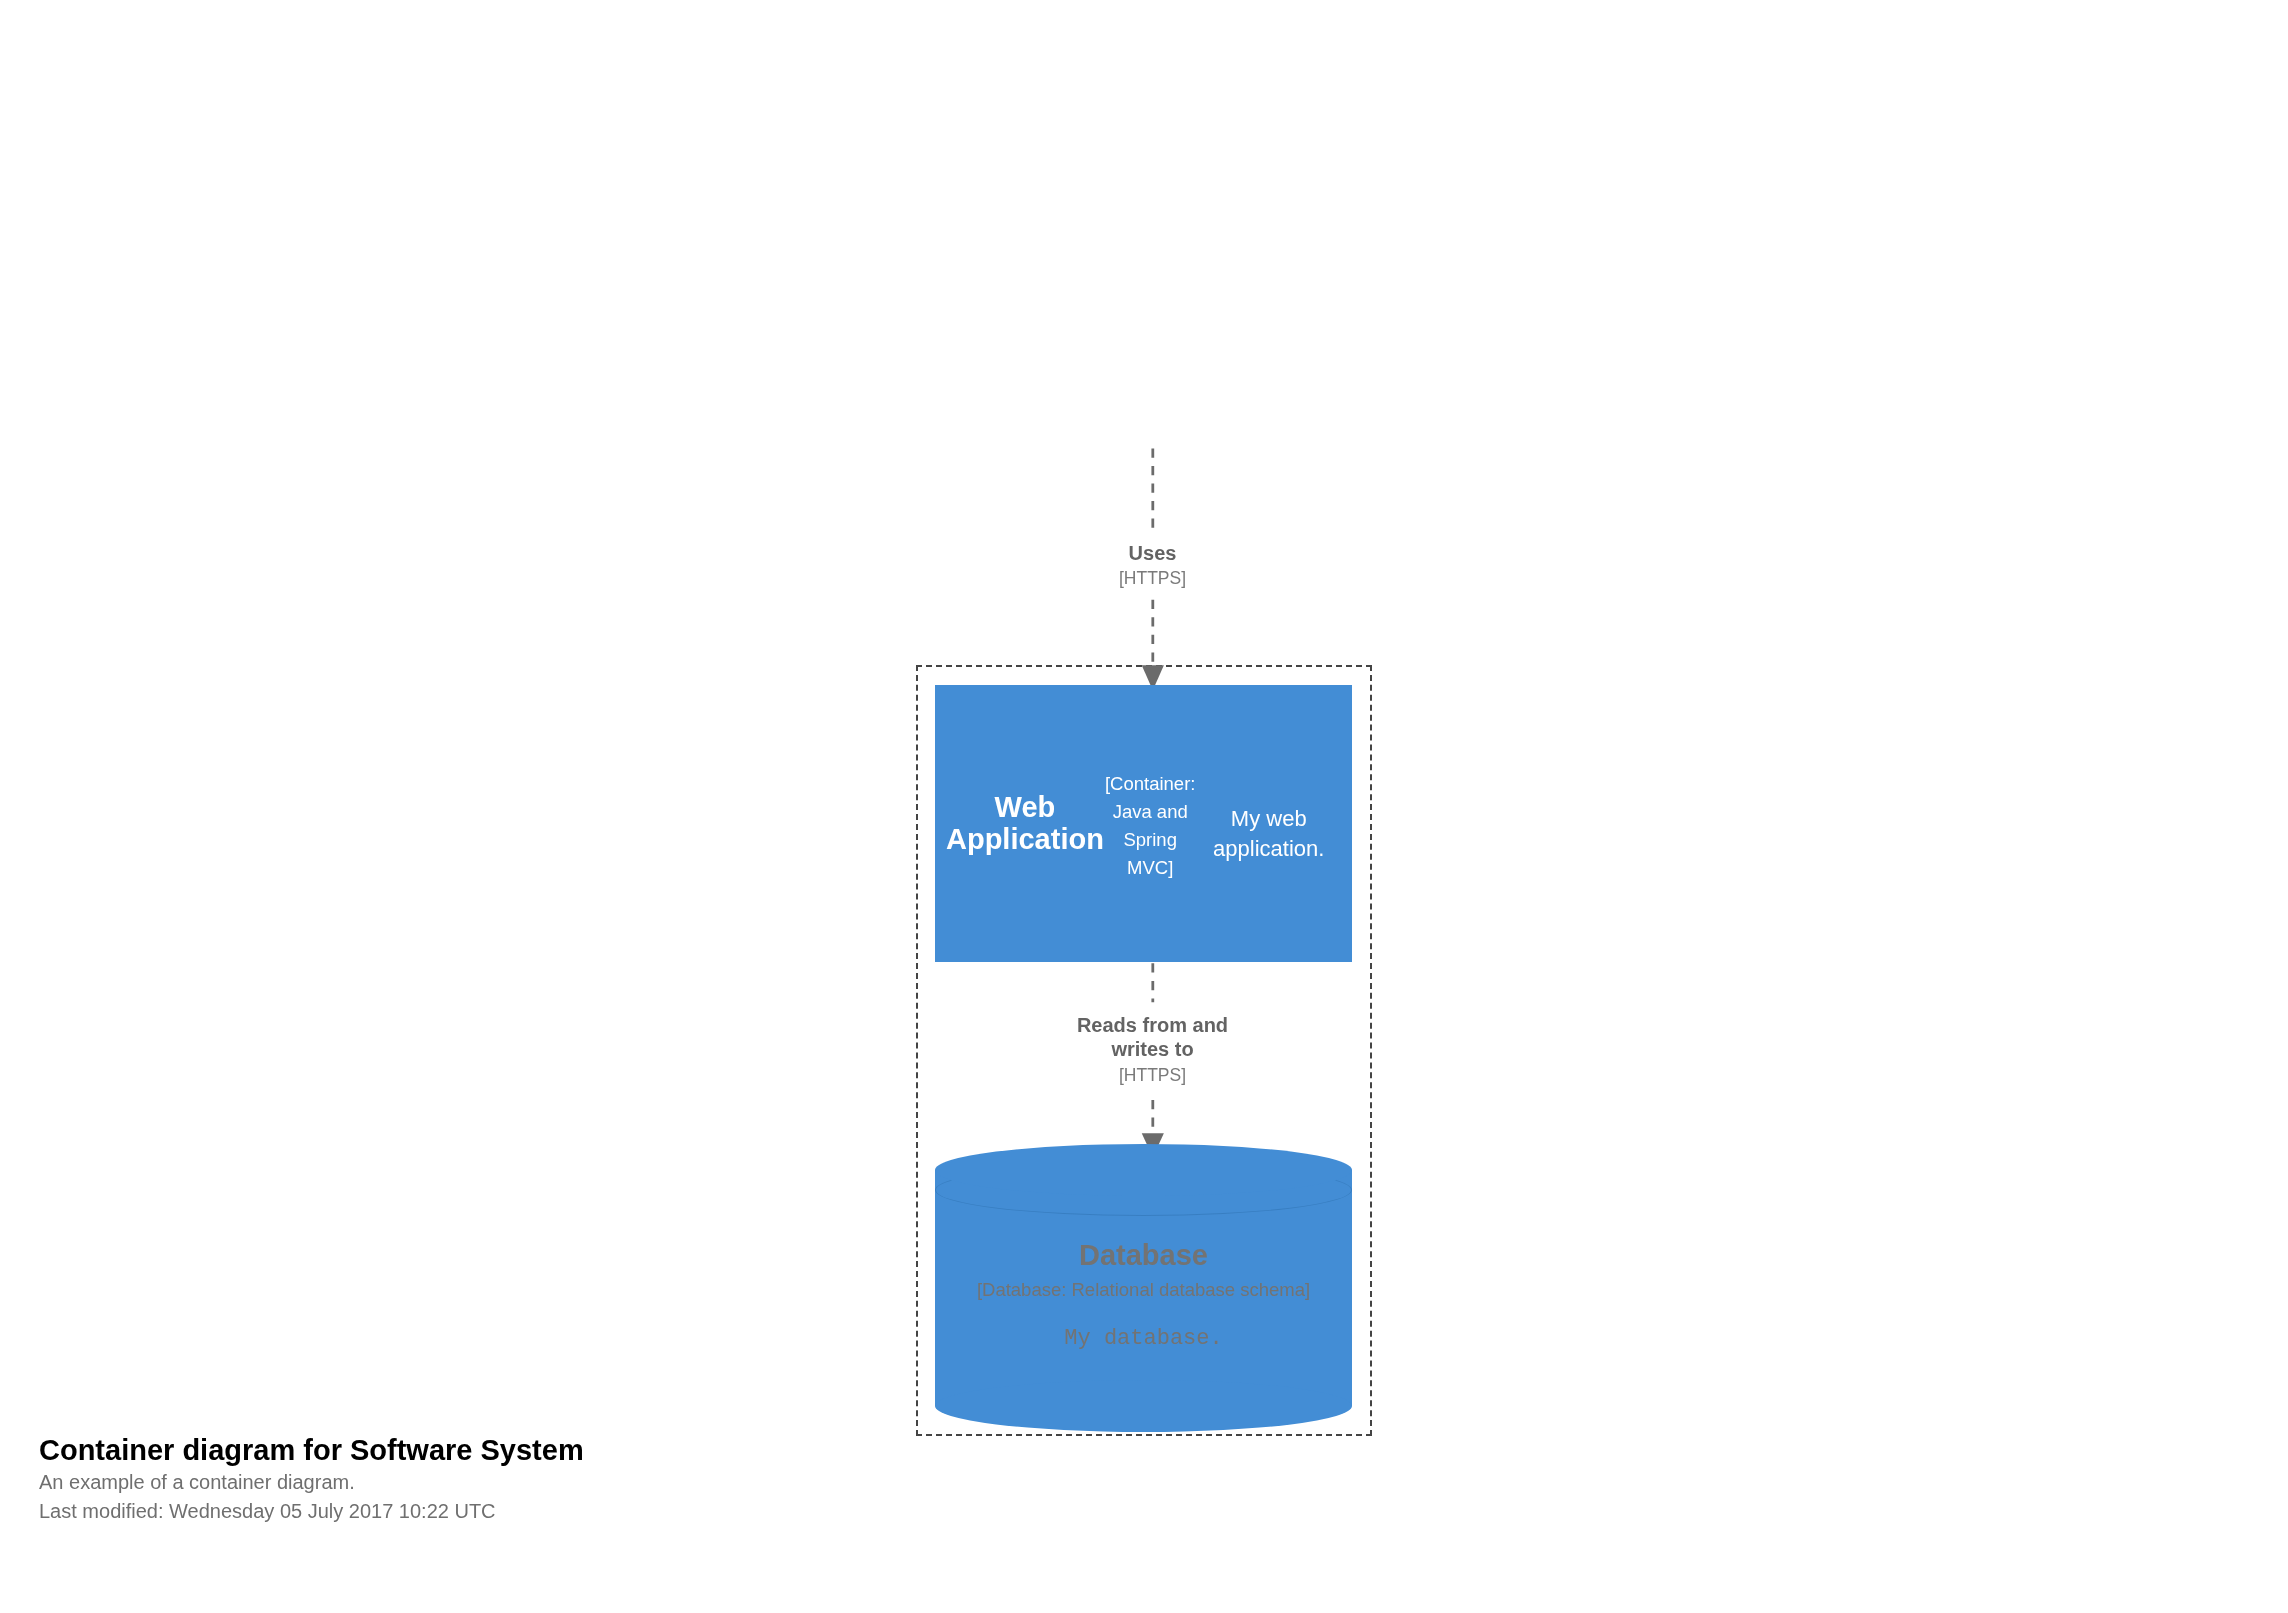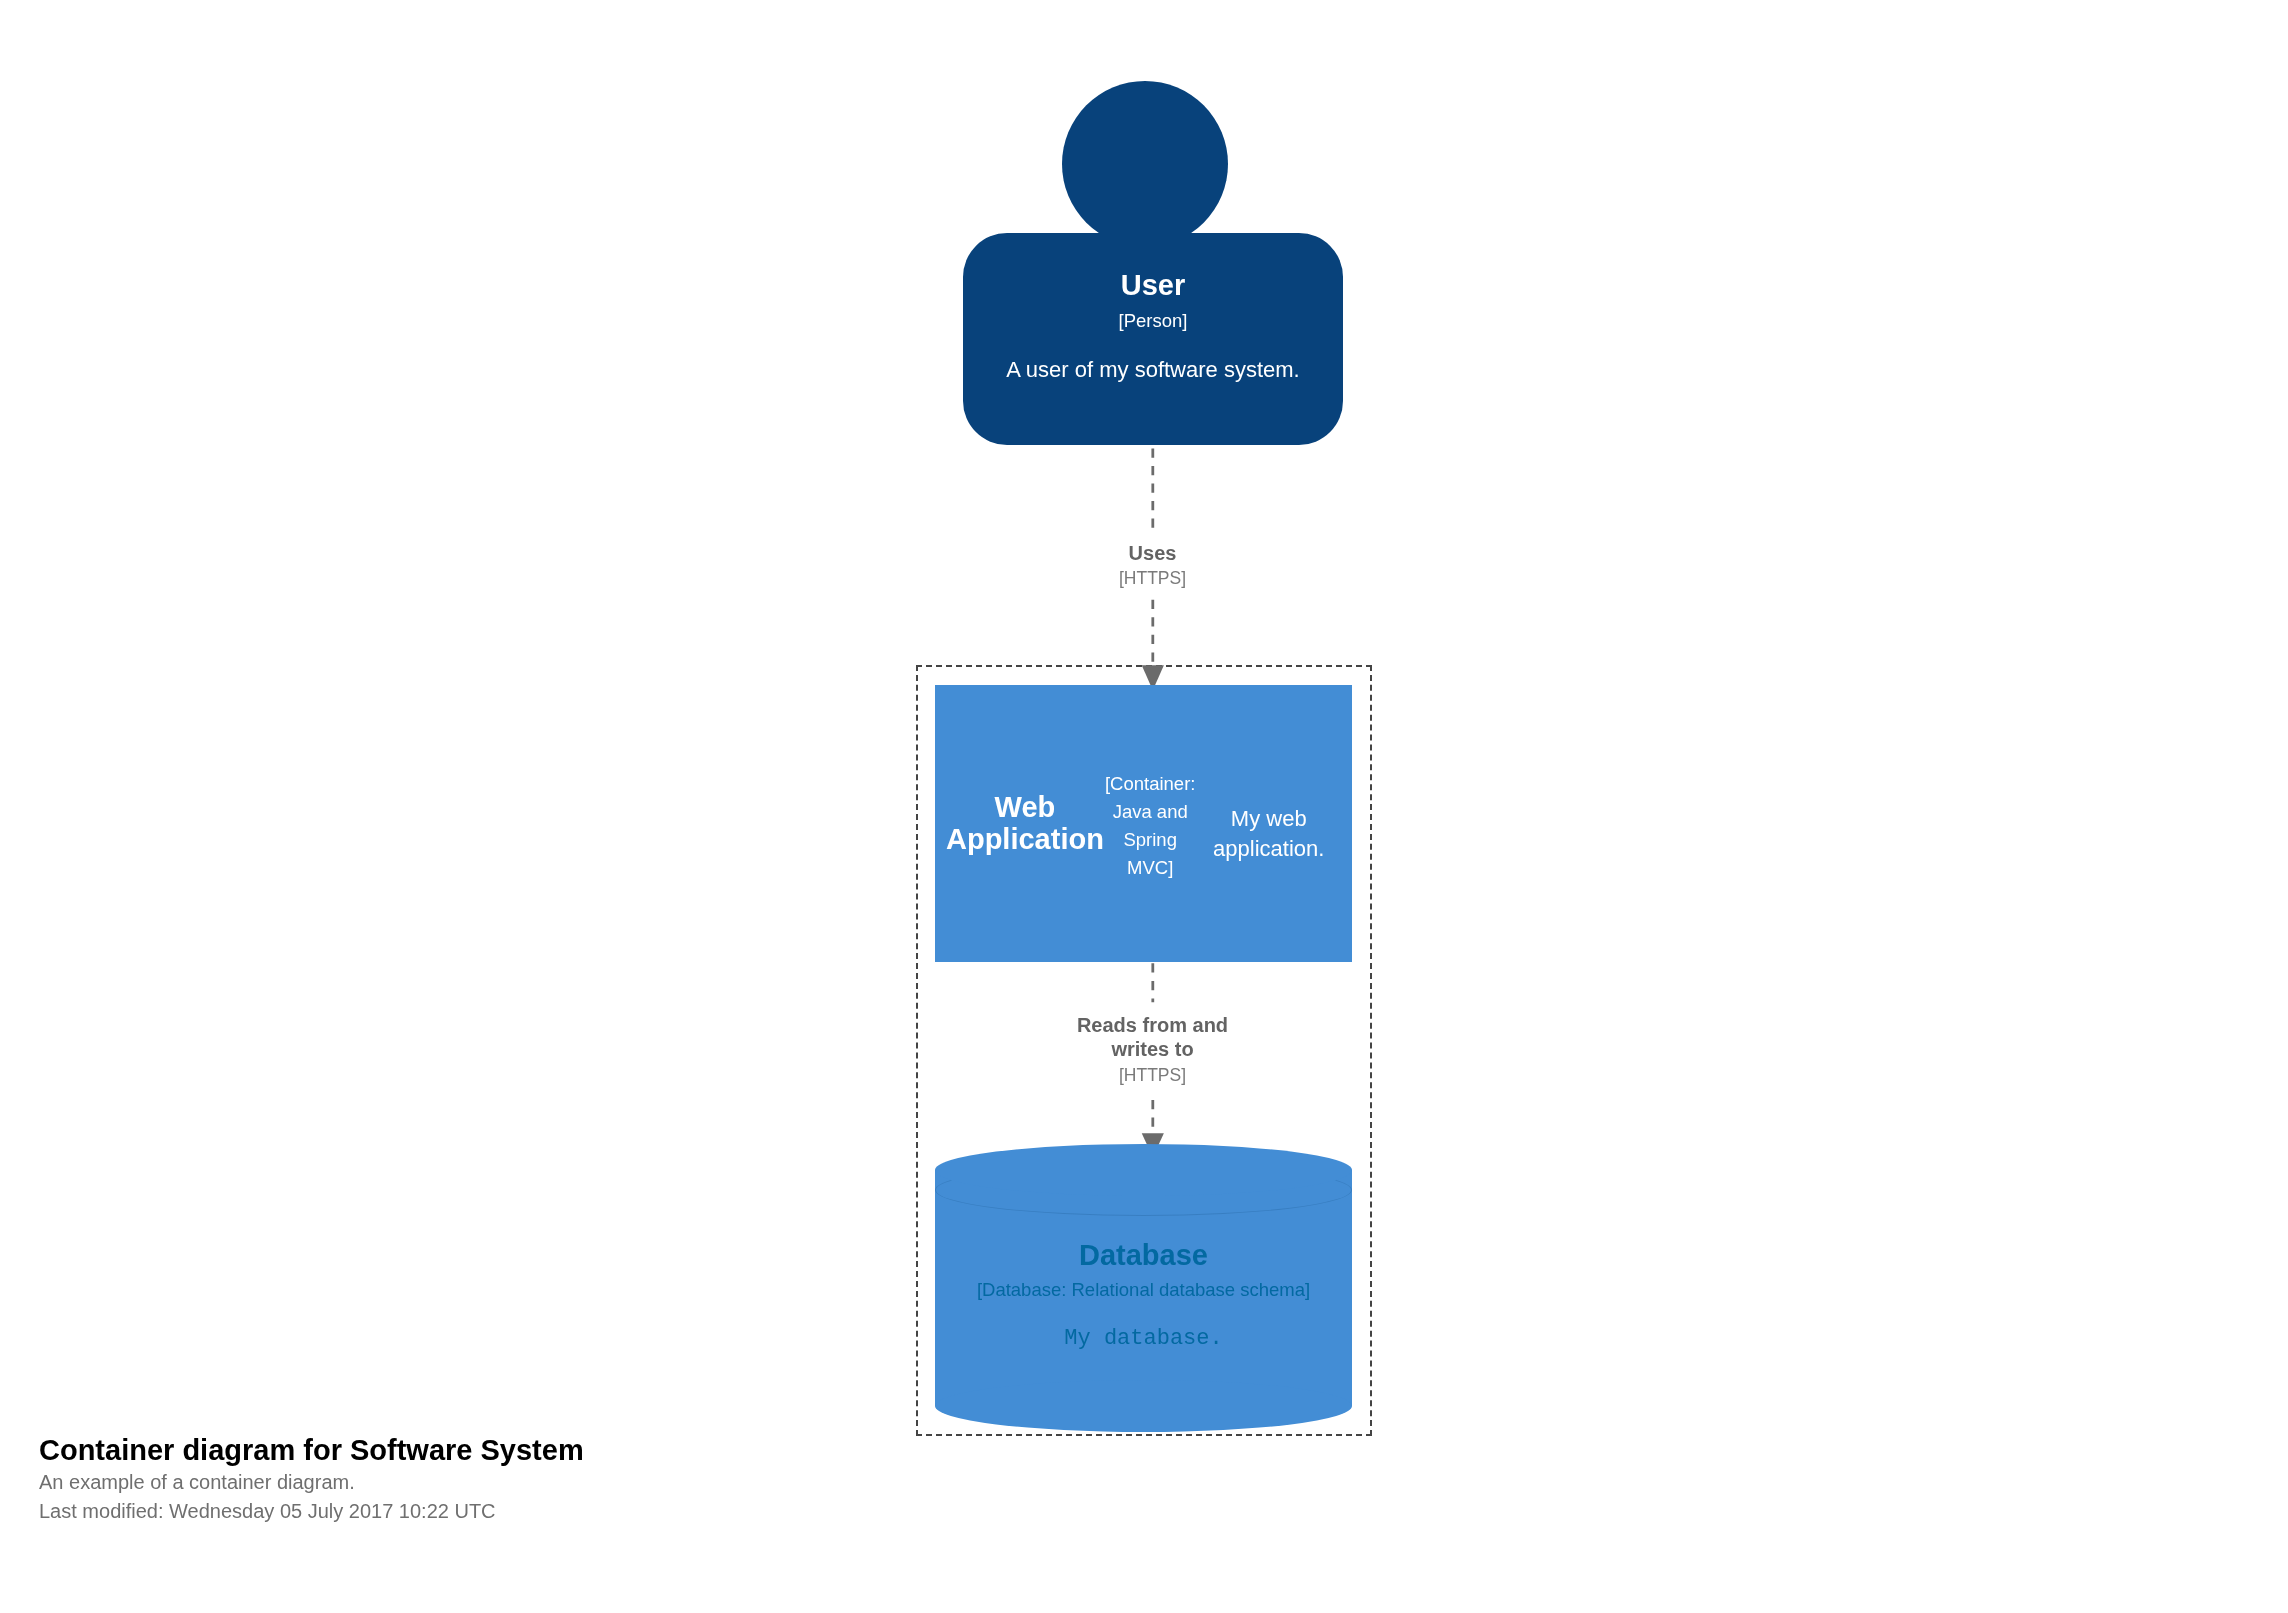--- a/index.html
+++ b/index.html
@@ -166,21 +166,21 @@
     left: 0;
     top: 37px;
     width: 417px;
     height: 231px;
     display: flex;
     flex-direction: column;
     align-items: center;
     justify-content: center;
     box-sizing: border-box;
     text-align: center;
-    color: #0369a1;
+    color: #737373;
     padding: 0 7.4px;
   }
   .cyl-text .el-name { font-size: 29px; }
   .cyl-text .el-tech { font-size: 18.5px; margin-top: 4.6px; }
   .cyl-text .el-desc { font-size: 22px; margin-top: 20px; font-family: Liberation Mono, monospace; }
 
   
   .rel-label {
     position: absolute;
     text-align: center;
@@ -248,29 +248,20 @@
 
     <line x1="1249" y1="486" x2="1249" y2="572" stroke="#6b6b6b" stroke-width="3" stroke-dasharray="10,9"></line>
     <line x1="1249" y1="650" x2="1249" y2="728" stroke="#6b6b6b" stroke-width="3" stroke-dasharray="10,9"></line>
     <path d="M 1237 721 L 1261 721 L 1249 748 z" fill="#6b6b6b"></path>
 
     <line x1="1249" y1="1044" x2="1249" y2="1086" stroke="#6b6b6b" stroke-width="3" stroke-dasharray="10,9"></line>
     <line x1="1249" y1="1192" x2="1249" y2="1236" stroke="#6b6b6b" stroke-width="3" stroke-dasharray="10,9"></line>
     <path d="M 1237 1228 L 1261 1228 L 1249 1254 z" fill="#6b6b6b"></path>
   </svg>
 
-  <div class="person">
-    <div class="person-head"></div>
-    <div class="person-body"></div>
-    <div class="person-text">
-      <div class="el-name">User</div>
-      <div class="el-tech">[Person]</div>
-      <div class="el-desc">A user of my software system.</div>
-    </div>
-  </div>
 
   <div class="rel-label" id="rel1-label">
     <div class="rel-desc">Uses</div>
     <div class="rel-tech">[HTTPS]</div>
   </div>
 
   <div class="container-box">
     <div class="el-name">Web Application</div>
     <div class="el-tech">[Container: Java and Spring MVC]</div>
     <div class="el-desc">My web application.</div>

